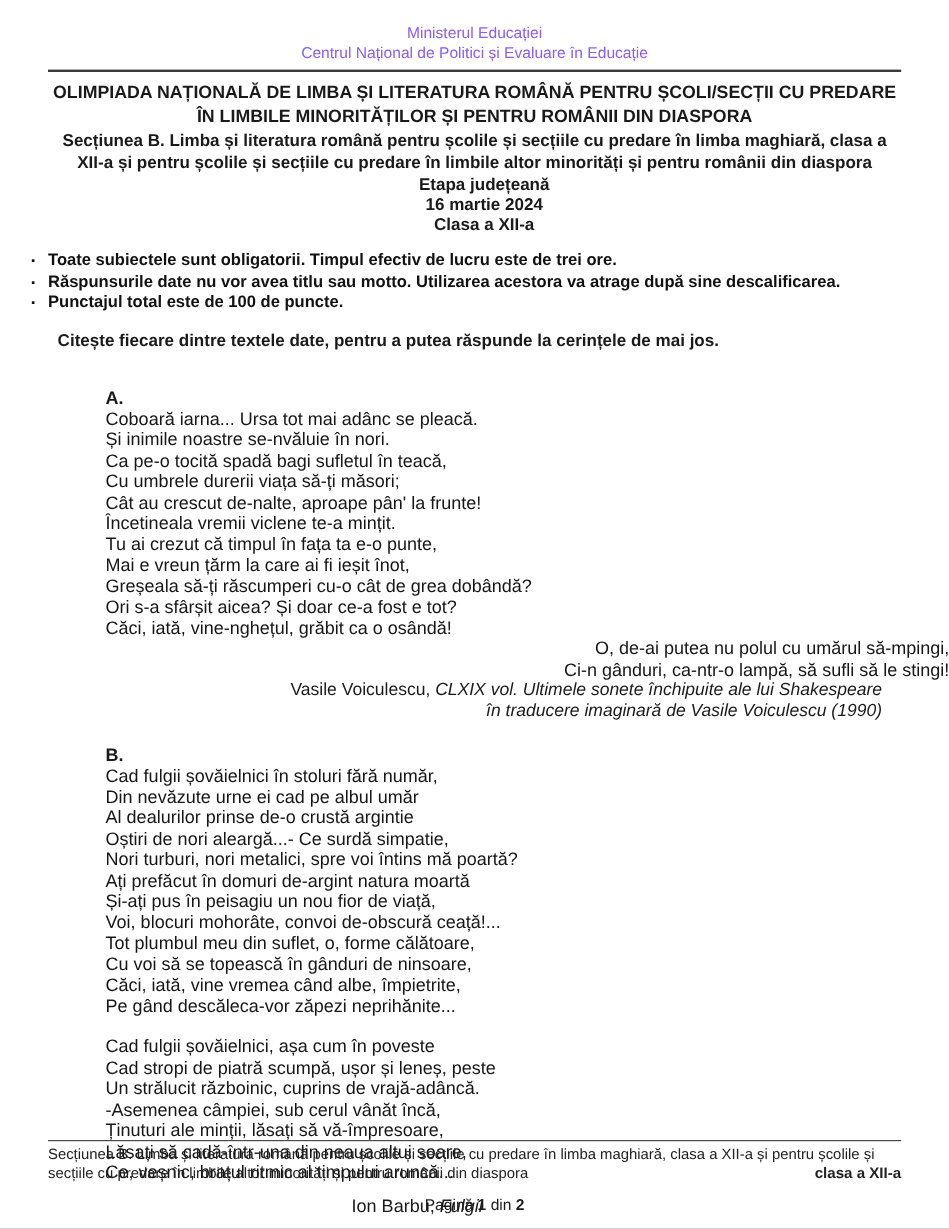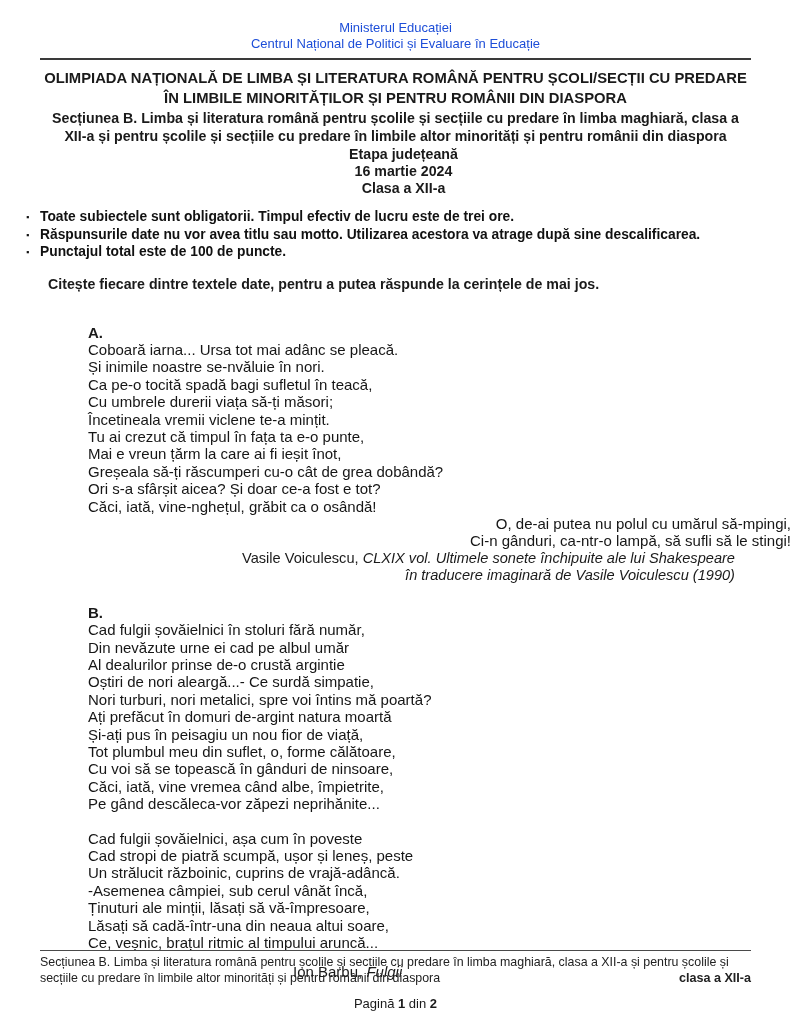--- a/index.html
+++ b/index.html
@@ -6,21 +6,21 @@
   html,body { background:#888; }
   body { font-family:"Liberation Sans", sans-serif; }
   .page {
     position:relative;
     width:791px; height:1024px;
     margin:0 auto;
     background:#ffffff;
     color:#1a1a1a;
     overflow:hidden;
   }
-  .header { padding-top:20px; text-align:center; font-size:13px; line-height:16px; color:#1d4ed8; }
+  .header { padding-top:20px; text-align:center; font-size:13px; line-height:16px; color:#8b5cf6; }
   .header-rule { border-bottom:2px solid #3a3a3a; margin:6px 40px 0 40px; }
 
   .title-block { margin-top:9px; text-align:center; font-weight:bold; }
   .main-title { font-size:14.8px; line-height:19.5px; padding:0 42px;text-align:center; }
   .sub-title  { font-size:14.2px; line-height:18px; padding:0 46px; margin-top:1px; }
   .meta-line  { font-size:14.2px; line-height:17px; font-weight:bold; text-align:center;padding-left:16px; }
   .meta-block { margin-top:1px; }
 
   .rules { margin-top:11px; }
   .rule-line {
@@ -112,20 +112,21 @@
 
   <div class="instruction">Citește fiecare dintre textele date, pentru a putea răspunde la cerințele de mai jos.</div>
 
   <div class="poem-section section-a">
     <div class="section-label">A.</div>
     <div>
         <div class="poem-line">Coboară iarna... Ursa tot mai adânc se pleacă.</div>
         <div class="poem-line">Și inimile noastre se-nvăluie în nori.</div>
         <div class="poem-line">Ca pe-o tocită spadă bagi sufletul în teacă,</div>
         <div class="poem-line">Cu umbrele durerii viața să-ți măsori;</div>
+        <div class="poem-line">Cât au crescut de-nalte, aproape pân' la frunte!</div>
         <div class="poem-line">Încetineala vremii viclene te-a mințit.</div>
         <div class="poem-line">Tu ai crezut că timpul în fața ta e-o punte,</div>
         <div class="poem-line">Mai e vreun țărm la care ai fi ieșit înot,</div>
         <div class="poem-line">Greșeala să-ți răscumperi cu-o cât de grea dobândă?</div>
         <div class="poem-line">Ori s-a sfârșit aicea? Și doar ce-a fost e tot?</div>
         <div class="poem-line">Căci, iată, vine-nghețul, grăbit ca o osândă!</div>
       </div>
     <div>
         <div class="poem-line indent">O, de-ai putea nu polul cu umărul să-mpingi,</div>
         <div class="poem-line indent">Ci-n gânduri, ca-ntr-o lampă, să sufli să le stingi!</div>
@@ -140,20 +141,21 @@
   <div class="poem-section section-b">
     <div class="section-label">B.</div>
     <div>
         <div class="poem-line">Cad fulgii șovăielnici în stoluri fără număr,</div>
         <div class="poem-line">Din nevăzute urne ei cad pe albul umăr</div>
         <div class="poem-line">Al dealurilor prinse de-o crustă argintie</div>
         <div class="poem-line">Oștiri de nori aleargă...- Ce surdă simpatie,</div>
         <div class="poem-line">Nori turburi, nori metalici, spre voi întins mă poartă?</div>
         <div class="poem-line">Ați prefăcut în domuri de-argint natura moartă</div>
         <div class="poem-line">Și-ați pus în peisagiu un nou fior de viață,</div>
+        <div class="poem-line">Voi, blocuri mohorâte, convoi de-obscură ceață!...</div>
         <div class="poem-line">Tot plumbul meu din suflet, o, forme călătoare,</div>
         <div class="poem-line">Cu voi să se topească în gânduri de ninsoare,</div>
         <div class="poem-line">Căci, iată, vine vremea când albe, împietrite,</div>
         <div class="poem-line">Pe gând descăleca-vor zăpezi neprihănite...</div>
       </div>
     <div class="stanza-gap"></div>
     <div>
         <div class="poem-line">Cad fulgii șovăielnici, așa cum în poveste</div>
         <div class="poem-line">Cad stropi de piatră scumpă, ușor și leneș, peste</div>
         <div class="poem-line">Un strălucit războinic, cuprins de vrajă-adâncă.</div>

